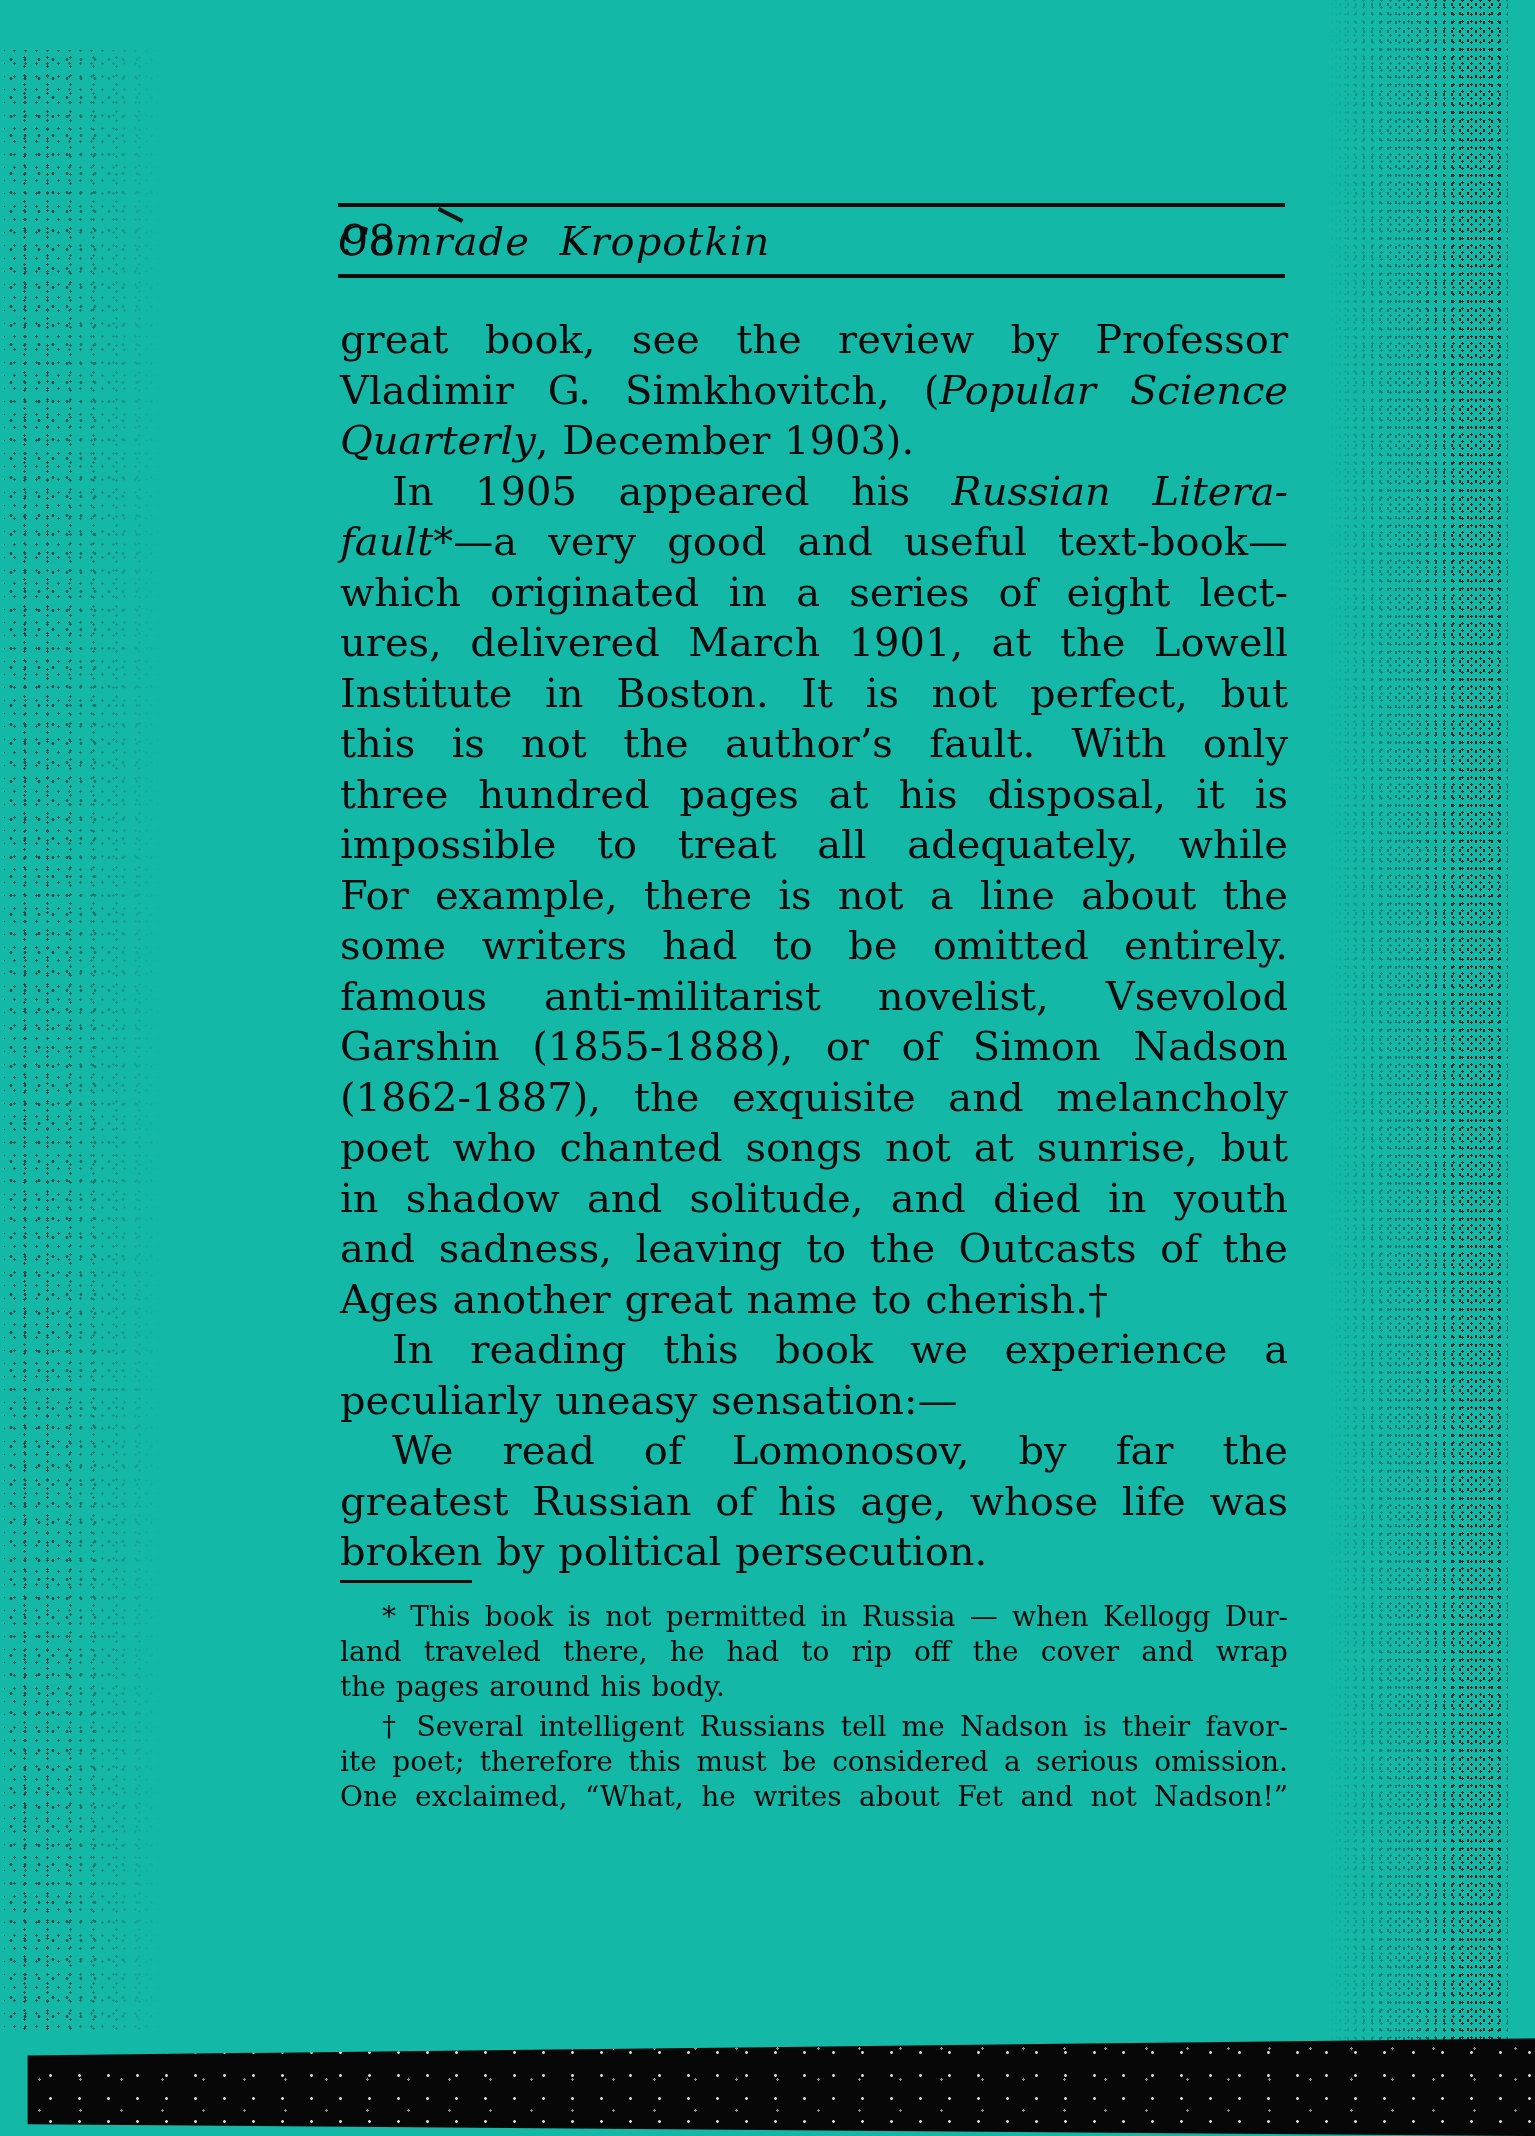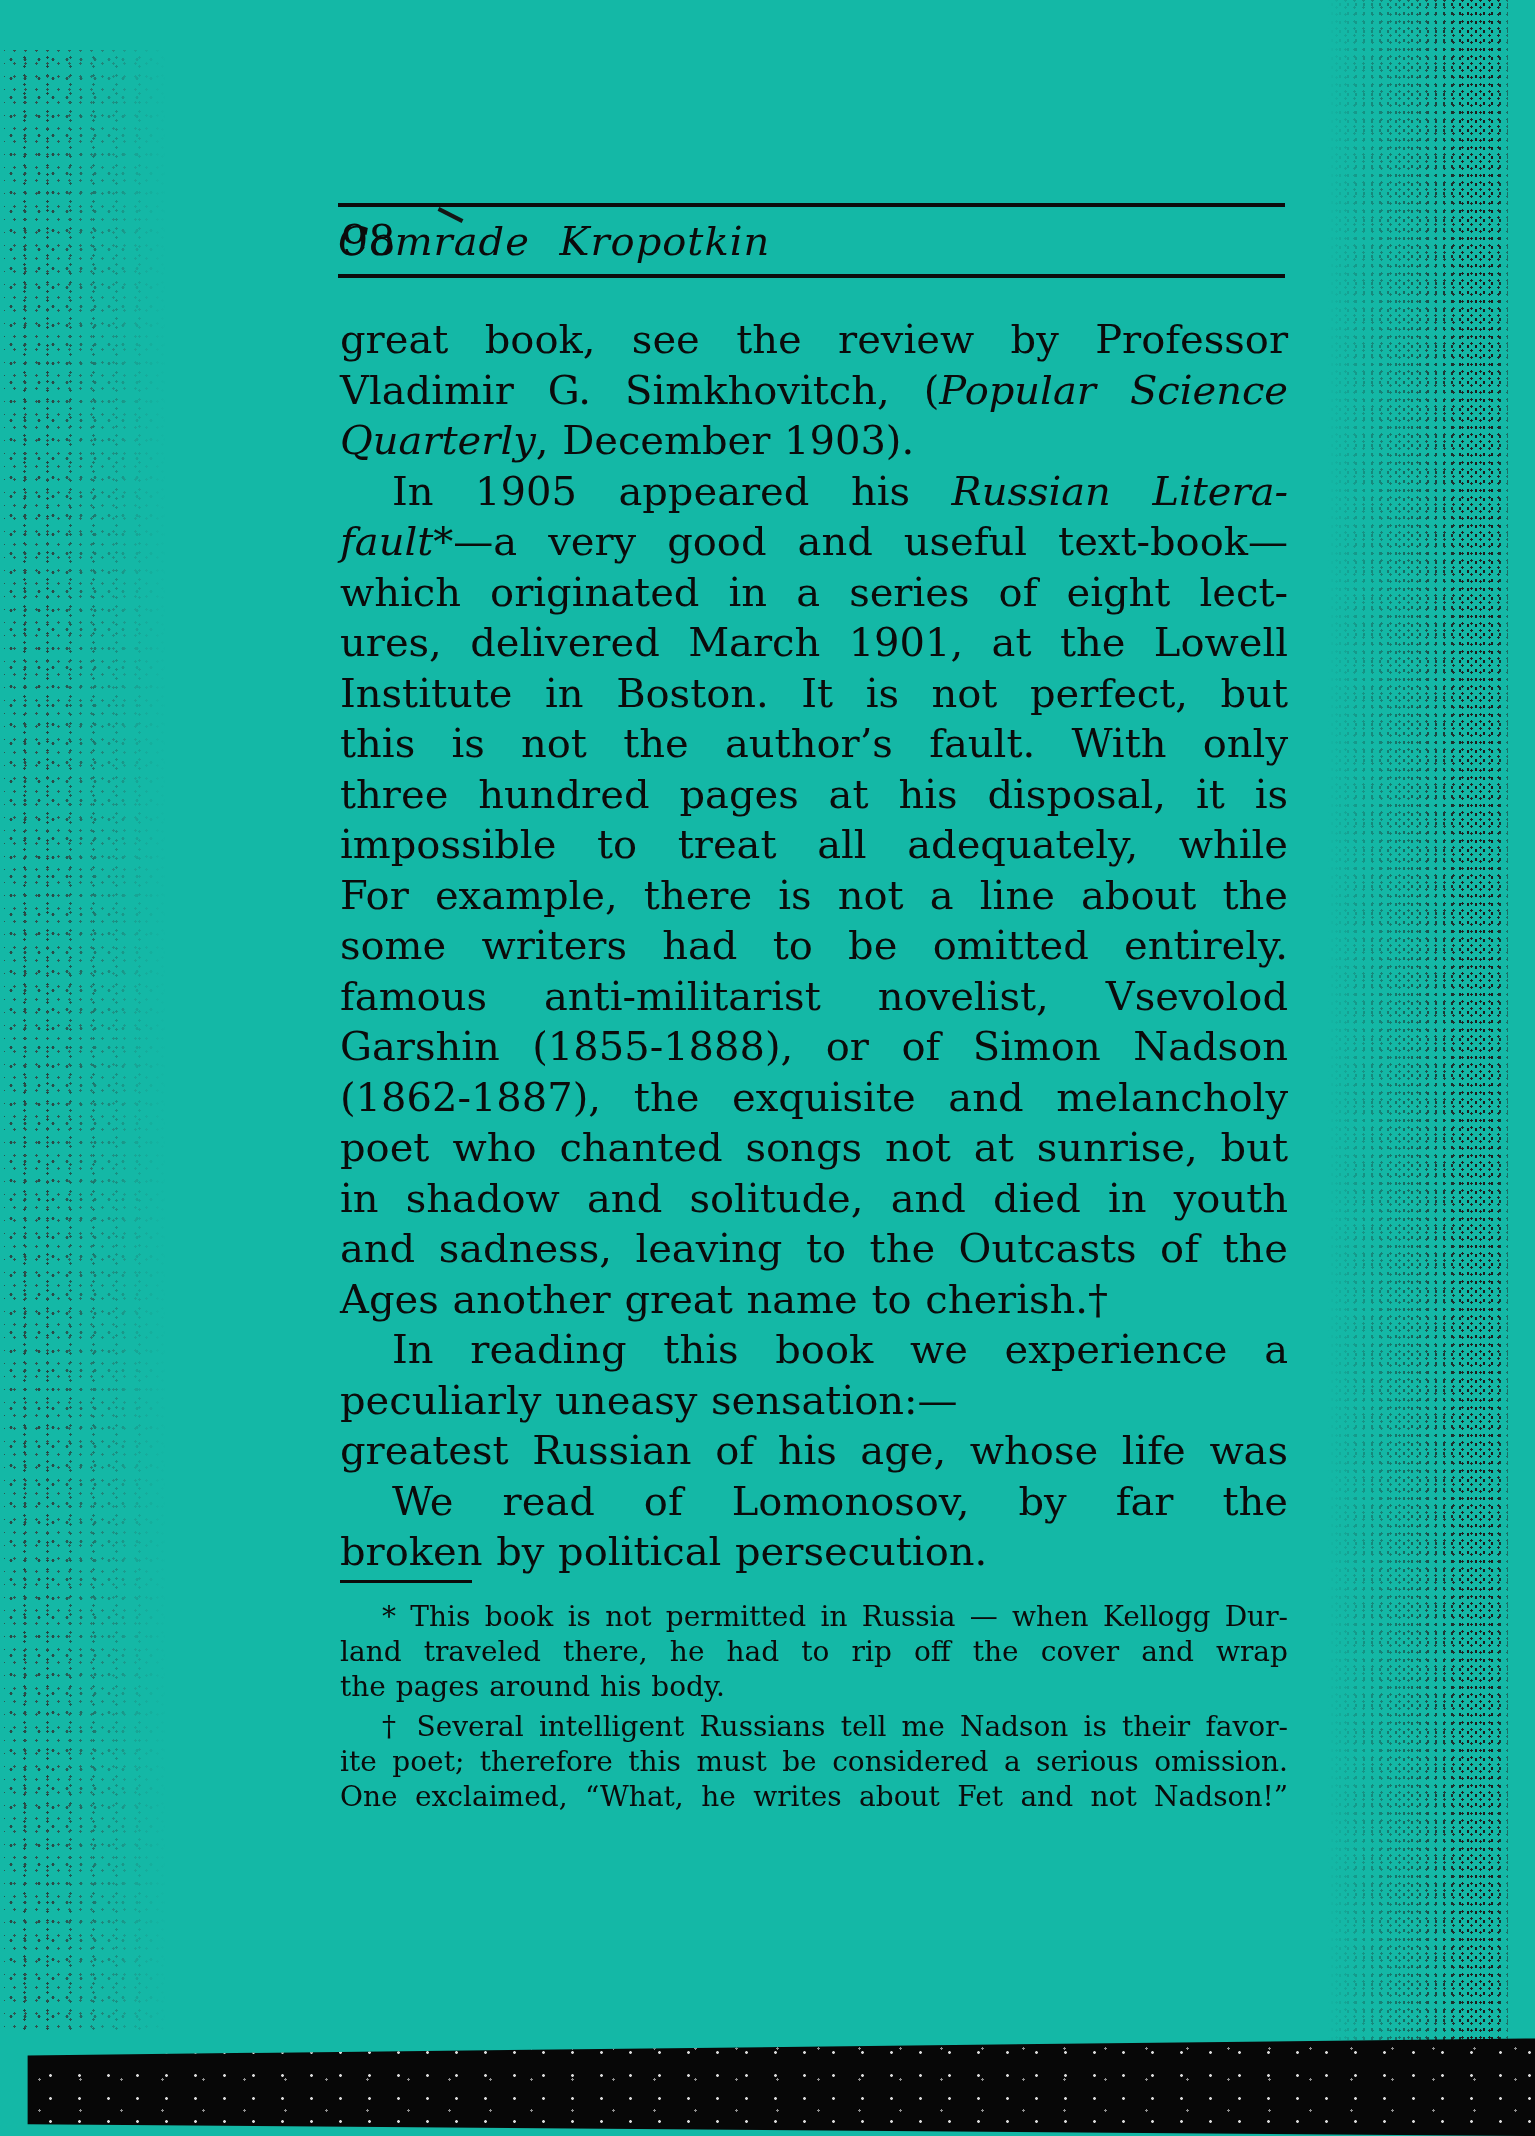--- a/index.html
+++ b/index.html
@@ -100,22 +100,22 @@
       <div class="tline"><span>some writers had to be omitted entirely.</span></div>
       <div class="tline"><span>famous anti-militarist novelist, Vsevolod</span></div>
       <div class="tline"><span>Garshin (1855-1888), or of Simon Nadson</span></div>
       <div class="tline"><span>(1862-1887), the exquisite and melancholy</span></div>
       <div class="tline"><span>poet who chanted songs not at sunrise, but</span></div>
       <div class="tline"><span>in shadow and solitude, and died in youth</span></div>
       <div class="tline"><span>and sadness, leaving to the Outcasts of the</span></div>
       <div class="tline last"><span>Ages another great name to cherish.†</span></div>
       <div class="tline ind"><span>In reading this book we experience a</span></div>
       <div class="tline last"><span>peculiarly uneasy sensation:—</span></div>
+      <div class="tline ind"><span>We read of Lomonosov, by far the</span></div>
       <div class="tline"><span>greatest Russian of his age, whose life was</span></div>
-      <div class="tline ind"><span>We read of Lomonosov, by far the</span></div>
       <div class="tline last"><span>broken by political persecution.</span></div>
     </main>
 
   <div class="fn-rule"></div>
   <section class="footnotes" id="footnote-lines">
       <div class="tline ind"><span>* This book is not permitted in Russia — when Kellogg Dur-</span></div>
       <div class="tline"><span>land traveled there, he had to rip off the cover and wrap</span></div>
       <div class="tline last"><span>the pages around his body.</span></div>
       <div class="tline ind gap"><span>† Several intelligent Russians tell me Nadson is their favor-</span></div>
       <div class="tline"><span>ite poet; therefore this must be considered a serious omission.</span></div>

